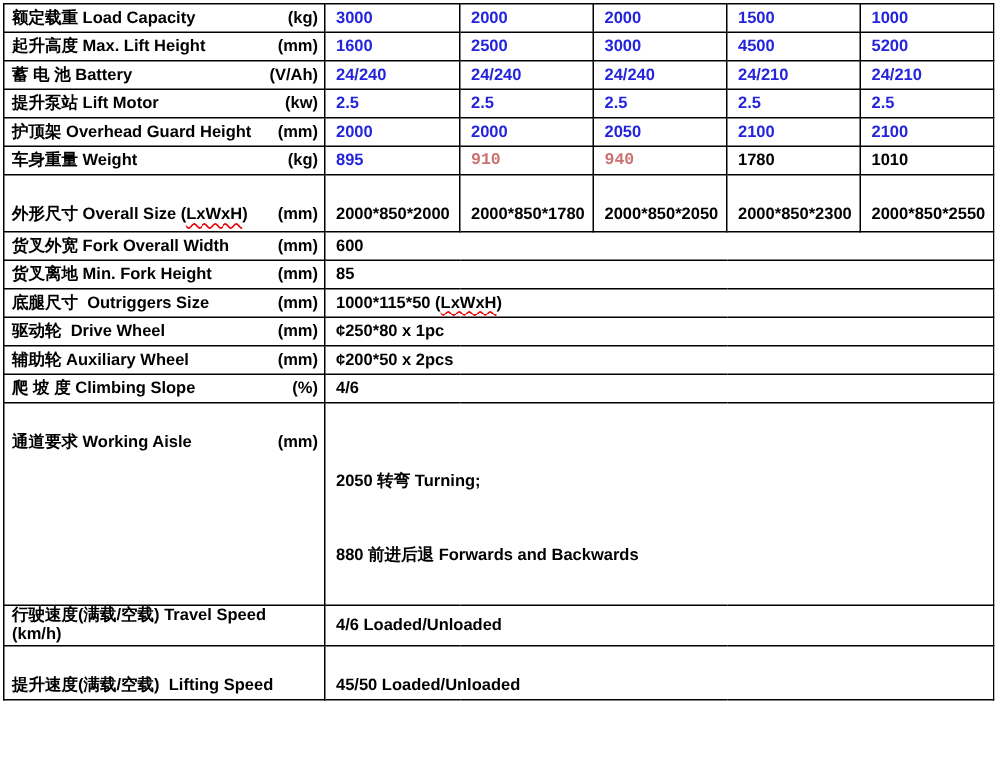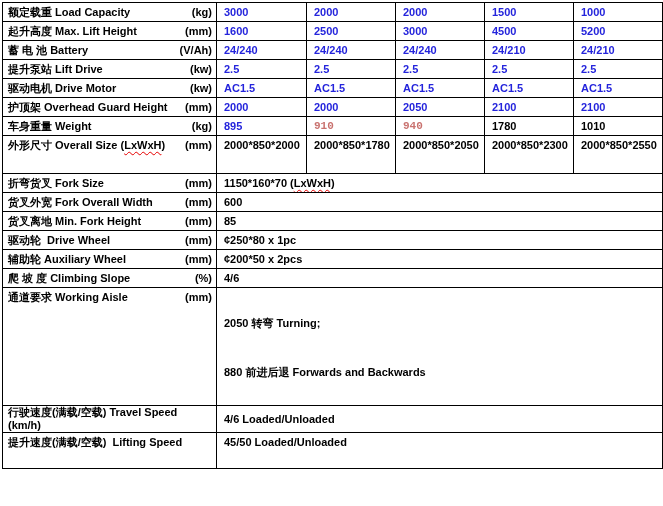--- a/index.html
+++ b/index.html
@@ -6,21 +6,21 @@
   body{font-family:"Liberation Sans","DejaVu Sans",sans-serif;}
   .page{width:663px;height:506px;background:#ffffff;box-sizing:border-box;padding:2px 1px 2px 2px;}
   table.spec{border-collapse:collapse;table-layout:fixed;width:660px;border:1.5px solid #000;}
   td{border:1px solid #000;padding:0 4px 0 5px;overflow:hidden;vertical-align:middle;
      font-size:11px;font-weight:bold;color:#000;line-height:13px;}
   tr{height:19px;}
   tr.h38{height:38px;}
   tr.h42{height:42px;}
   tr.h17{height:17px;}
   tr.h36{height:36px;}
-  td.top{vertical-align:top;padding-top:3px;}
+  td.top{vertical-align:top;padding-top:20px;}
   .lw{display:flex;justify-content:space-between;align-items:flex-end;white-space:pre-wrap;}
   .ut{white-space:nowrap;padding-left:4px;}
   td.val{padding-left:7px;white-space:pre-wrap;}
   .c-blue{color:#2424DC;}
   .c-red{color:#C9726F;font-family:Liberation Mono, monospace;}
   .c-black{color:#000000;}
   .wavy{text-decoration-line:underline;text-decoration-style:wavy;text-decoration-color:#E60000;
         text-decoration-thickness:1px;text-underline-offset:2px;}
   .vline2{margin-top:10px;}
 </style>
@@ -64,37 +64,27 @@
             <div class="lw"><span>蓄 电 池 Battery</span><span class="ut">(V/Ah)</span></div>
           </td>
     <td class="val c-blue"><span>24/240</span></td>
     <td class="val c-blue"><span>24/240</span></td>
     <td class="val c-blue"><span>24/240</span></td>
     <td class="val c-blue"><span>24/210</span></td>
     <td class="val c-blue"><span>24/210</span></td>
   </tr>
   <tr>
     <td>
-            <div class="lw"><span>提升泵站 Lift Drive</span><span class="ut">(kw)</span></div>
+            <div class="lw"><span>提升泵站 Lift Motor</span><span class="ut">(kw)</span></div>
           </td>
     <td class="val c-blue"><span>2.5</span></td>
     <td class="val c-blue"><span>2.5</span></td>
     <td class="val c-blue"><span>2.5</span></td>
     <td class="val c-blue"><span>2.5</span></td>
     <td class="val c-blue"><span>2.5</span></td>
-  </tr>
-  <tr>
-    <td>
-            <div class="lw"><span>驱动电机 Drive Motor</span><span class="ut">(kw)</span></div>
-          </td>
-    <td class="val c-blue"><span>AC1.5</span></td>
-    <td class="val c-blue"><span>AC1.5</span></td>
-    <td class="val c-blue"><span>AC1.5</span></td>
-    <td class="val c-blue"><span>AC1.5</span></td>
-    <td class="val c-blue"><span>AC1.5</span></td>
   </tr>
   <tr>
     <td>
             <div class="lw"><span>护顶架 Overhead Guard Height</span><span class="ut">(mm)</span></div>
           </td>
     <td class="val c-blue"><span>2000</span></td>
     <td class="val c-blue"><span>2000</span></td>
     <td class="val c-blue"><span>2050</span></td>
     <td class="val c-blue"><span>2100</span></td>
     <td class="val c-blue"><span>2100</span></td>
@@ -115,35 +105,35 @@
           </td>
     <td class="val c-black top"><span>2000*850*2000</span></td>
     <td class="val c-black top"><span>2000*850*1780</span></td>
     <td class="val c-black top"><span>2000*850*2050</span></td>
     <td class="val c-black top"><span>2000*850*2300</span></td>
     <td class="val c-black top"><span>2000*850*2550</span></td>
   </tr>
 
   <tr>
     <td>
-            <div class="lw"><span>折弯货叉 Fork Size</span><span class="ut">(mm)</span></div>
-          </td>
-    <td class="val c-black" colspan="5"><span><span>1150*160*70 (</span><span class="wavy">LxWxH</span><span>)</span></span></td>
-  </tr>
-  <tr>
-    <td>
             <div class="lw"><span>货叉外宽 Fork Overall Width</span><span class="ut">(mm)</span></div>
           </td>
     <td class="val c-black" colspan="5"><span>600</span></td>
   </tr>
   <tr>
     <td>
             <div class="lw"><span>货叉离地 Min. Fork Height</span><span class="ut">(mm)</span></div>
           </td>
     <td class="val c-black" colspan="5"><span>85</span></td>
+  </tr>
+  <tr>
+    <td>
+            <div class="lw"><span>底腿尺寸  Outriggers Size</span><span class="ut">(mm)</span></div>
+          </td>
+    <td class="val c-black" colspan="5"><span><span>1000*115*50 (</span><span class="wavy">LxWxH</span><span>)</span></span></td>
   </tr>
   <tr>
     <td>
             <div class="lw"><span>驱动轮  Drive Wheel</span><span class="ut">(mm)</span></div>
           </td>
     <td class="val c-black" colspan="5"><span>¢250*80 x 1pc</span></td>
   </tr>
   <tr>
     <td>
             <div class="lw"><span>辅助轮 Auxiliary Wheel</span><span class="ut">(mm)</span></div>

